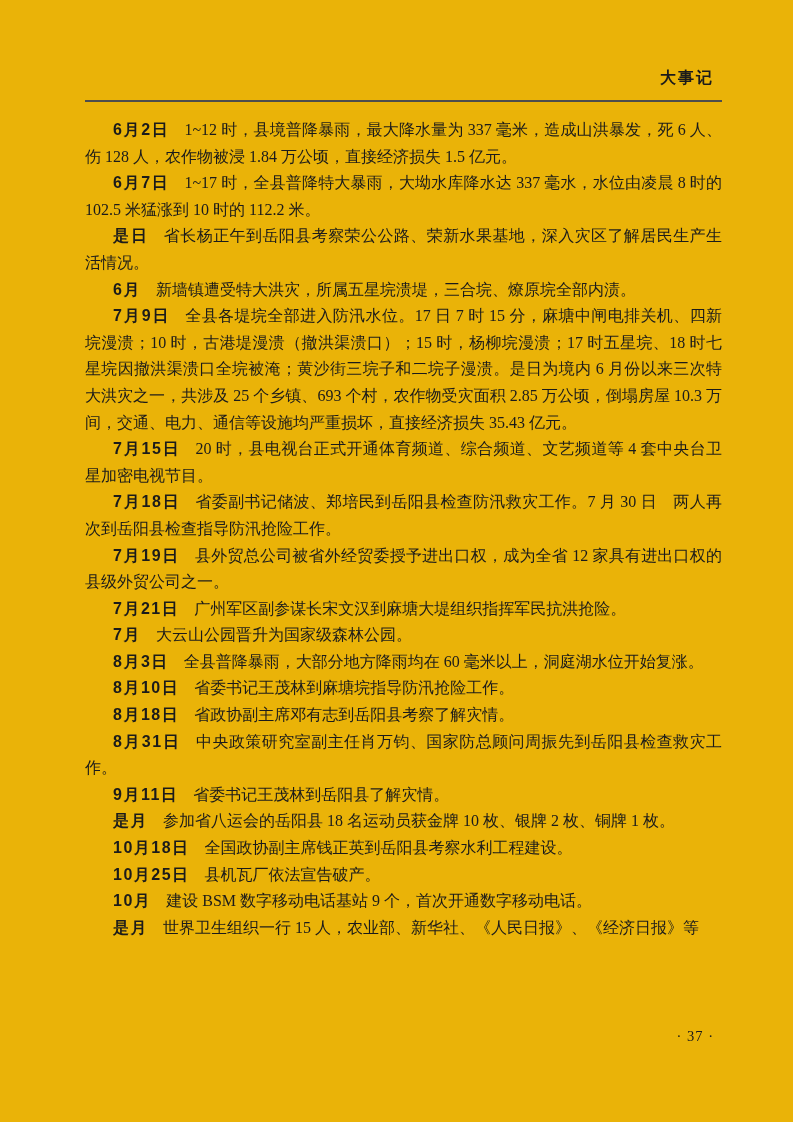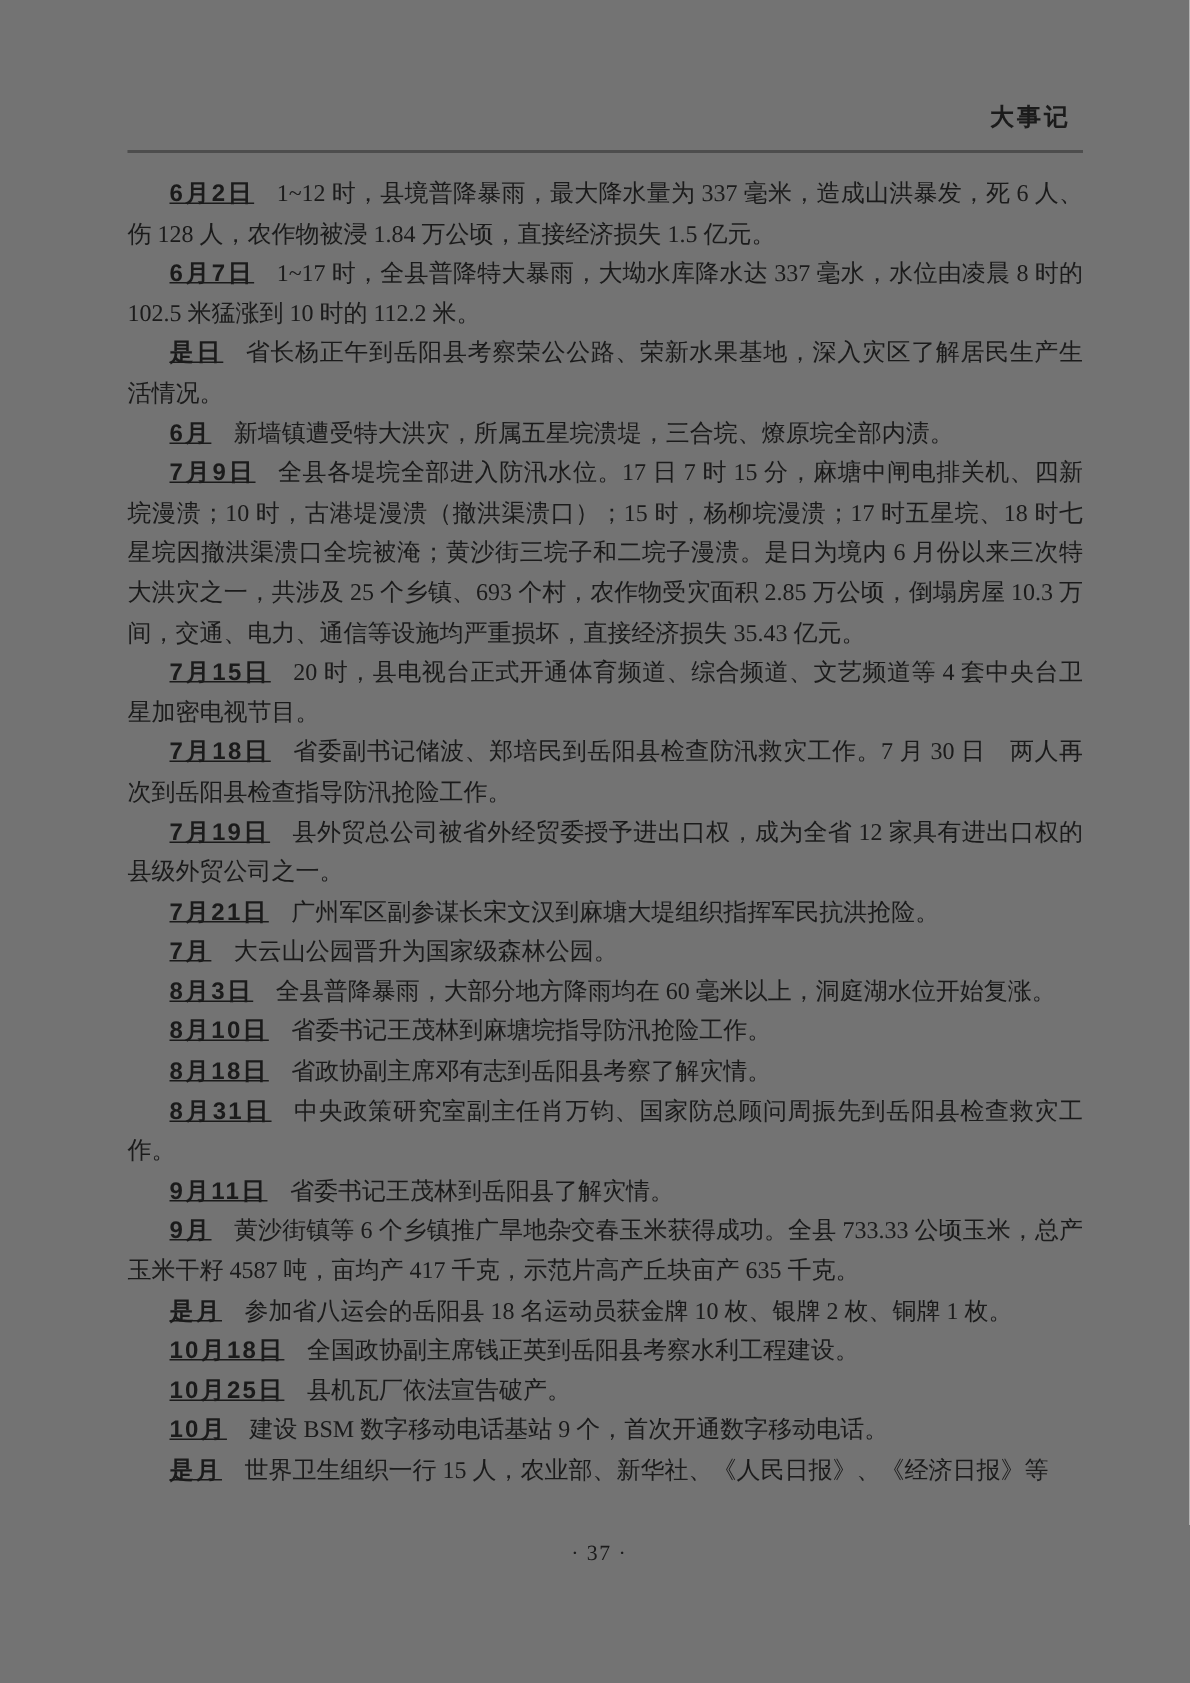--- a/index.html
+++ b/index.html
@@ -4,21 +4,21 @@
 <style>
   * { margin: 0; padding: 0; box-sizing: border-box; }
   html, body { background: #e8e8e8; }
   body { font-family: "Liberation Serif", serif; }
 
   .page {
     position: relative;
     width: 793px;
     height: 1122px;
     margin: 0 auto;
-    background: #737373;
+    background: #eab308;
     color: #1b1b1b;
     overflow: hidden;
   }
 
   .running-head {
     position: absolute;
     top: 68px;
     left: 85px;
     width: 629px;
     text-align: right;
@@ -52,29 +52,28 @@
   .entry {
     margin: 0;
     text-indent: 28px;
   }
 
   .entry-date {
     font-family: "Liberation Sans", sans-serif;
     font-weight: bold;
     letter-spacing: 1.5px;
     margin-right: 15px;
-    text-decoration: underline;
   }
 
   .page-number {
     position: absolute;
     top: 1028px;
     left: 85px;
     width: 629px;
-    text-align: center;
+    text-align: right;
     font-size: 14.5px;
     letter-spacing: 1px;
     color: #1b1b1b;
   }
 </style>
 </head>
 <body>
 
 <div class="page">
 
@@ -107,21 +106,20 @@
   <p class="entry"><span class="entry-date">8月3日</span><span class="entry-text">全县普降暴雨，大部分地方降雨均在 60 毫米以上，洞庭湖水位开始复涨。</span></p>
 
   <p class="entry"><span class="entry-date">8月10日</span><span class="entry-text">省委书记王茂林到麻塘垸指导防汛抢险工作。</span></p>
 
   <p class="entry"><span class="entry-date">8月18日</span><span class="entry-text">省政协副主席邓有志到岳阳县考察了解灾情。</span></p>
 
   <p class="entry"><span class="entry-date">8月31日</span><span class="entry-text">中央政策研究室副主任肖万钧、国家防总顾问周振先到岳阳县检查救灾工作。</span></p>
 
   <p class="entry"><span class="entry-date">9月11日</span><span class="entry-text">省委书记王茂林到岳阳县了解灾情。</span></p>
 
-  <p class="entry"><span class="entry-date">9月</span><span class="entry-text">黄沙街镇等 6 个乡镇推广旱地杂交春玉米获得成功。全县 733.33 公顷玉米，总产玉米干籽 4587 吨，亩均产 417 千克，示范片高产丘块亩产 635 千克。</span></p>
 
   <p class="entry"><span class="entry-date">是月</span><span class="entry-text">参加省八运会的岳阳县 18 名运动员获金牌 10 枚、银牌 2 枚、铜牌 1 枚。</span></p>
 
   <p class="entry"><span class="entry-date">10月18日</span><span class="entry-text">全国政协副主席钱正英到岳阳县考察水利工程建设。</span></p>
 
   <p class="entry"><span class="entry-date">10月25日</span><span class="entry-text">县机瓦厂依法宣告破产。</span></p>
 
   <p class="entry"><span class="entry-date">10月</span><span class="entry-text">建设 BSM 数字移动电话基站 9 个，首次开通数字移动电话。</span></p>
 
   <p class="entry"><span class="entry-date">是月</span><span class="entry-text">世界卫生组织一行 15 人，农业部、新华社、《人民日报》、《经济日报》等</span></p>

